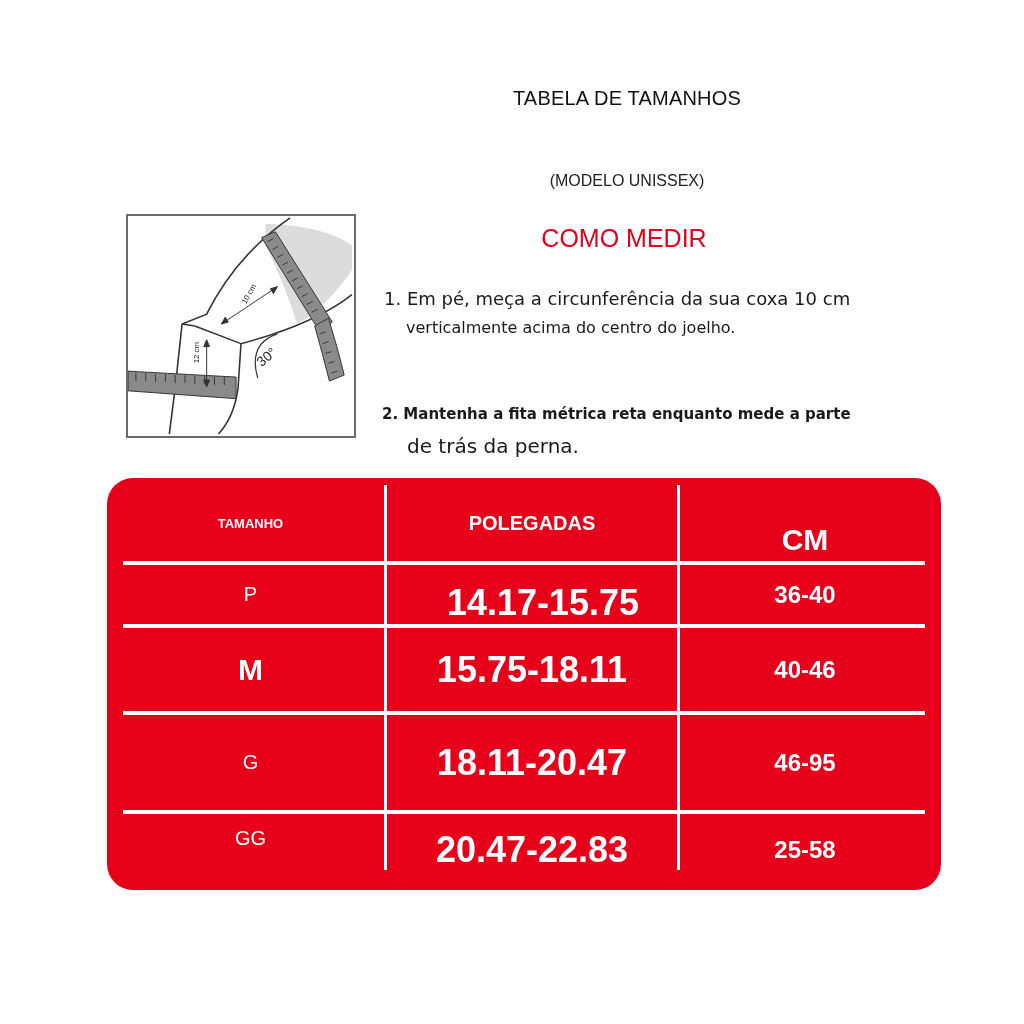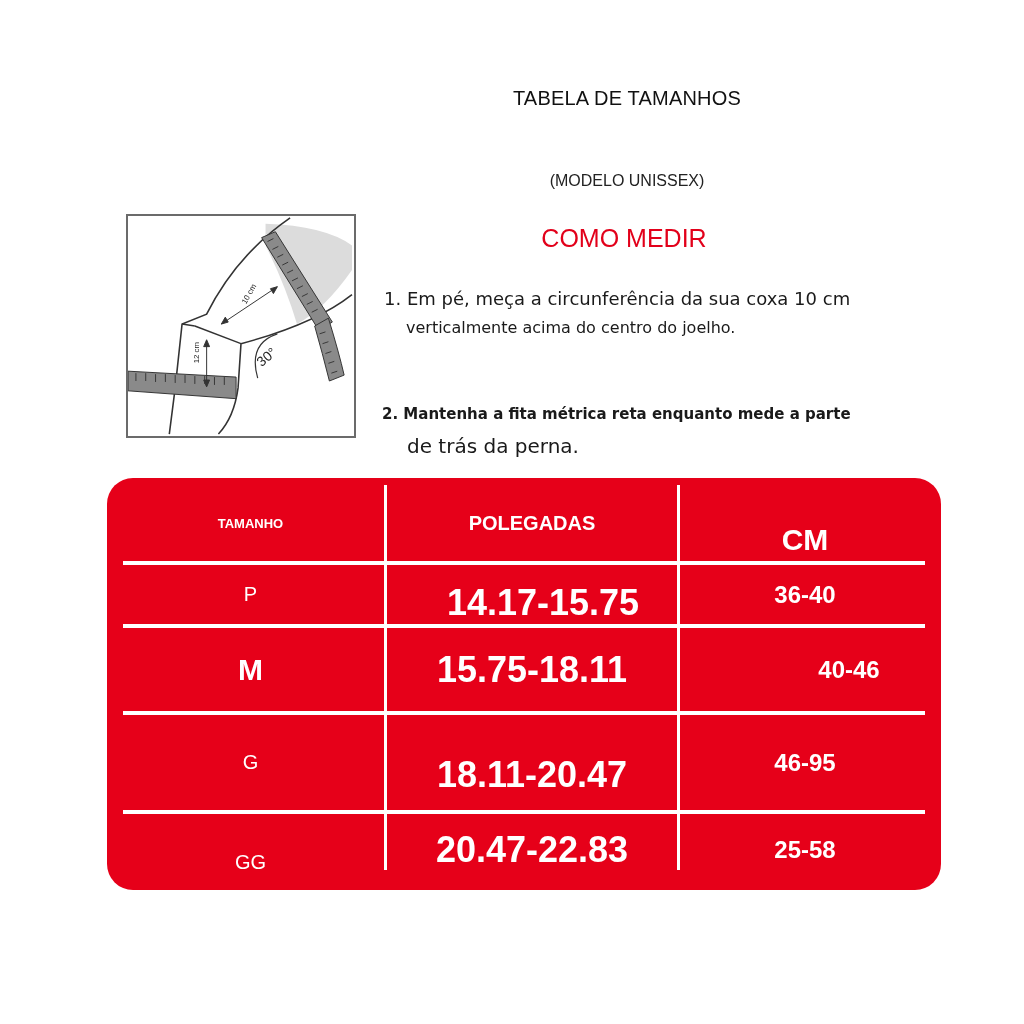--- a/index.html
+++ b/index.html
@@ -142,27 +142,27 @@
 
   <div>
     <div class="cell size-label" style="left:0; width:287px; top:87px; height:59px;">P</div>
     <div class="cell val-in" style="left:280px; width:290px; top:87px; height:76px;margin-left:11px;">14.17-15.75</div>
     <div class="cell val-cm" style="left:573px; width:250px; top:87px; height:59px;">36-40</div>
   </div>
 
   <div>
     <div class="cell size-label big" style="left:0; width:287px; top:150px; height:83px;">M</div>
     <div class="cell val-in" style="left:280px; width:290px; top:150px; height:83px;border-radius:18px;">15.75-18.11</div>
-    <div class="cell val-cm" style="left:573px; width:250px; top:150px; height:83px;padding-left:44px;">40-46</div>
+    <div class="cell val-cm" style="left:573px; width:250px; top:150px; height:83px;">40-46</div>
   </div>
 
   <div>
     <div class="cell size-label" style="left:0; width:287px; top:237px; height:95px;">G</div>
-    <div class="cell val-in" style="left:280px; width:290px; top:237px; height:95px;margin-top:12px;">18.11-20.47</div>
+    <div class="cell val-in" style="left:280px; width:290px; top:237px; height:95px;">18.11-20.47</div>
     <div class="cell val-cm" style="left:573px; width:250px; top:237px; height:95px;">46-95</div>
   </div>
 
   <div>
-    <div class="cell size-label" style="left:0; width:287px; top:348px; height:72px;">GG</div>
+    <div class="cell size-label" style="left:0; width:287px; top:324px; height:72px;">GG</div>
     <div class="cell val-in" style="left:280px; width:290px; top:336px; height:72px;">20.47-22.83</div>
     <div class="cell val-cm" style="left:573px; width:250px; top:336px; height:72px;">25-58</div>
   </div>
 </div>
 
 </body></html>

